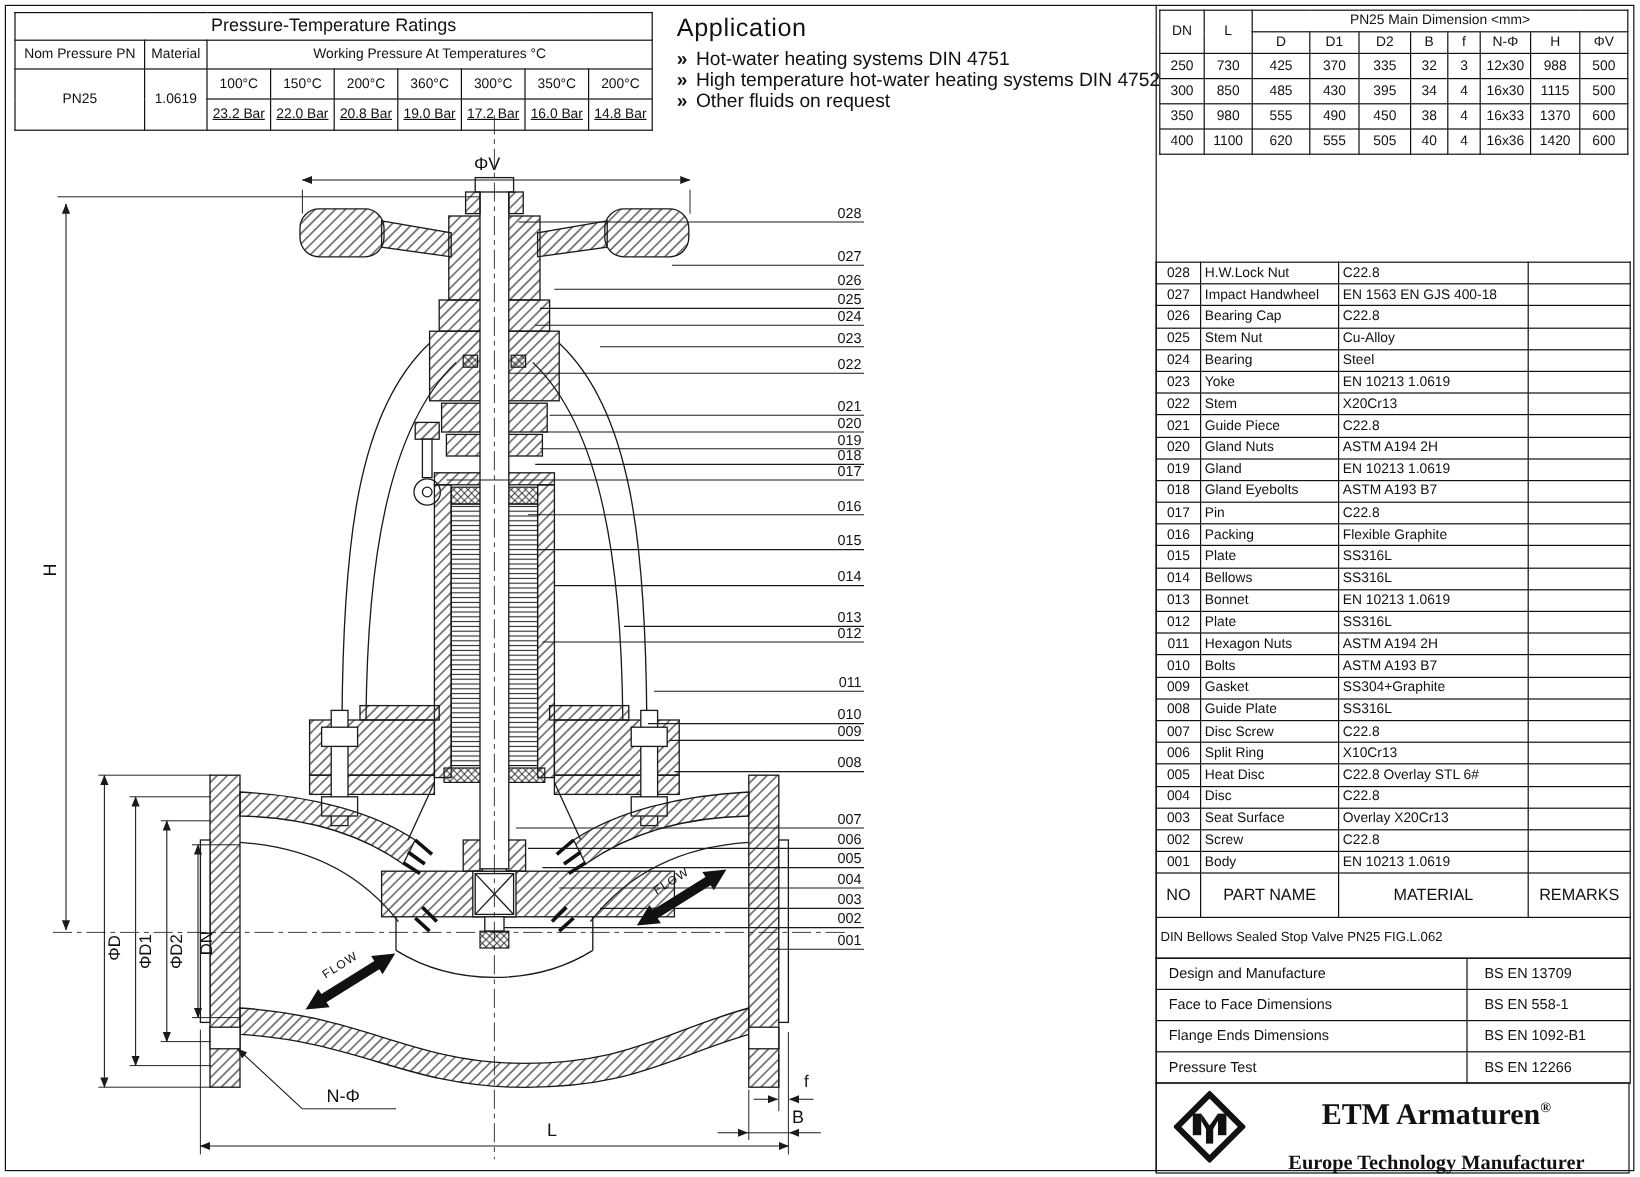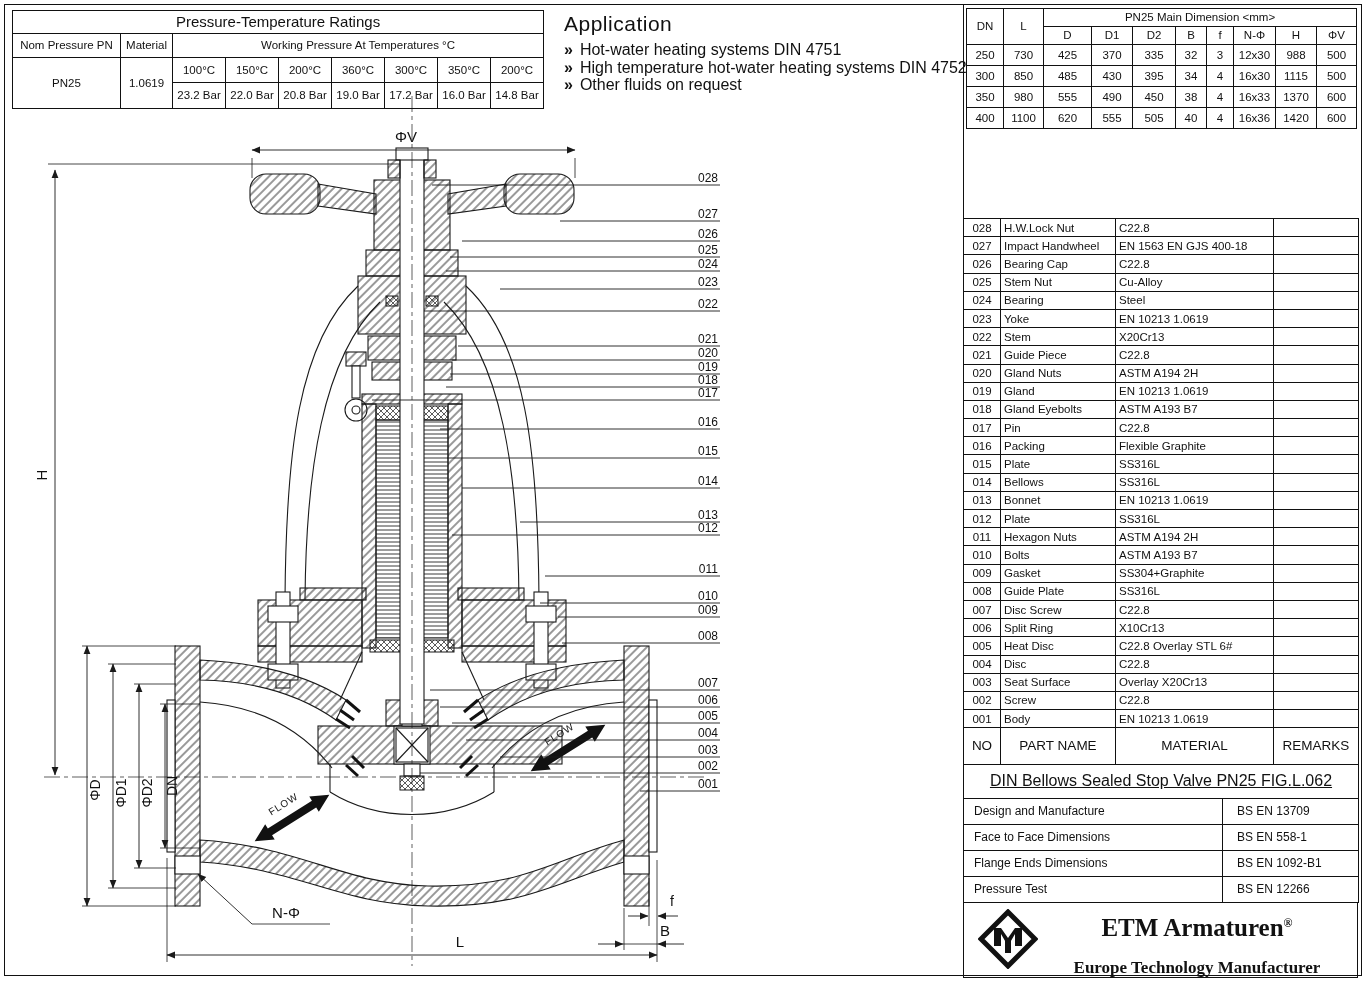--- a/index.html
+++ b/index.html
@@ -7,36 +7,36 @@
   .sheet{position:relative;width:1367px;height:981px;background:#fff;overflow:hidden;}
   .frame{position:absolute;left:4px;top:4px;right:5px;bottom:5px;border:1.6px solid #111;pointer-events:none;}
   .vdivider{position:absolute;left:963px;top:4px;width:0;height:973px;border-left:1.3px solid #111;}
   table{border-collapse:collapse;table-layout:fixed;}
   td{border:1px solid #111;font-size:11.5px;padding:0 3px;overflow:hidden;white-space:nowrap;height:18px;line-height:1.05;}
   
   .pt{position:absolute;left:12px;top:10px;width:531px;padding-left:21px;}
   .pt .title{font-size:15px;text-align:center;height:22px;}
   .pt .hrow td{height:23px;text-align:center;}
   .pt .trow td{height:24px;text-align:center;}
-  .pt .prow td{height:25px;text-align:center;}
+  .pt .prow td{height:25px;text-align:center;text-decoration:underline;}
   
   .app{position:absolute;left:564px;top:12px;width:380px;}
   .app h1{margin:0 0 5px 0;font-size:21px;font-weight:400;letter-spacing:.5px;}
   .app .it{font-size:16px;line-height:17.5px;white-space:nowrap;}
   .app .bl{display:inline-block;margin-right:7px;font-weight:bold;}
   
   .dt{position:absolute;left:966px;top:8px;width:390px;}
   .dt td{text-align:center;height:17px;font-size:11.5px;}
   .dt .data td{height:20px;}
   
   .parts{position:absolute;left:963px;top:218px;width:395px;}
   .parts td{height:17.2px;font-size:11.5px;}
   .parts .no{text-align:center;}
   .parts .hd td{height:36px;font-size:13.5px;text-align:center;}
-  .parts .ttl td{height:33px;font-size:16px;text-align:center;text-decoration:underline;}
+  .parts .ttl td{height:33px;font-size:11px;}
   
   .std{position:absolute;left:963px;top:798px;width:395px;}
   .std td{height:25px;font-size:12px;padding-left:10px;}
   .std td.val{padding-left:14px;}
   
   .logo{position:absolute;left:963px;top:902px;width:395px;height:76px;border:1.4px solid #111;box-sizing:border-box;}
   .logo .mark{position:absolute;left:14px;top:6px;}
   .logo .words{position:absolute;left:78px;top:4px;width:310px;text-align:center;font-family:"Liberation Serif",serif;font-weight:bold;}
   .logo .l1{font-size:25px;line-height:32px;}
   .logo .l1 sup{font-size:12px;}

